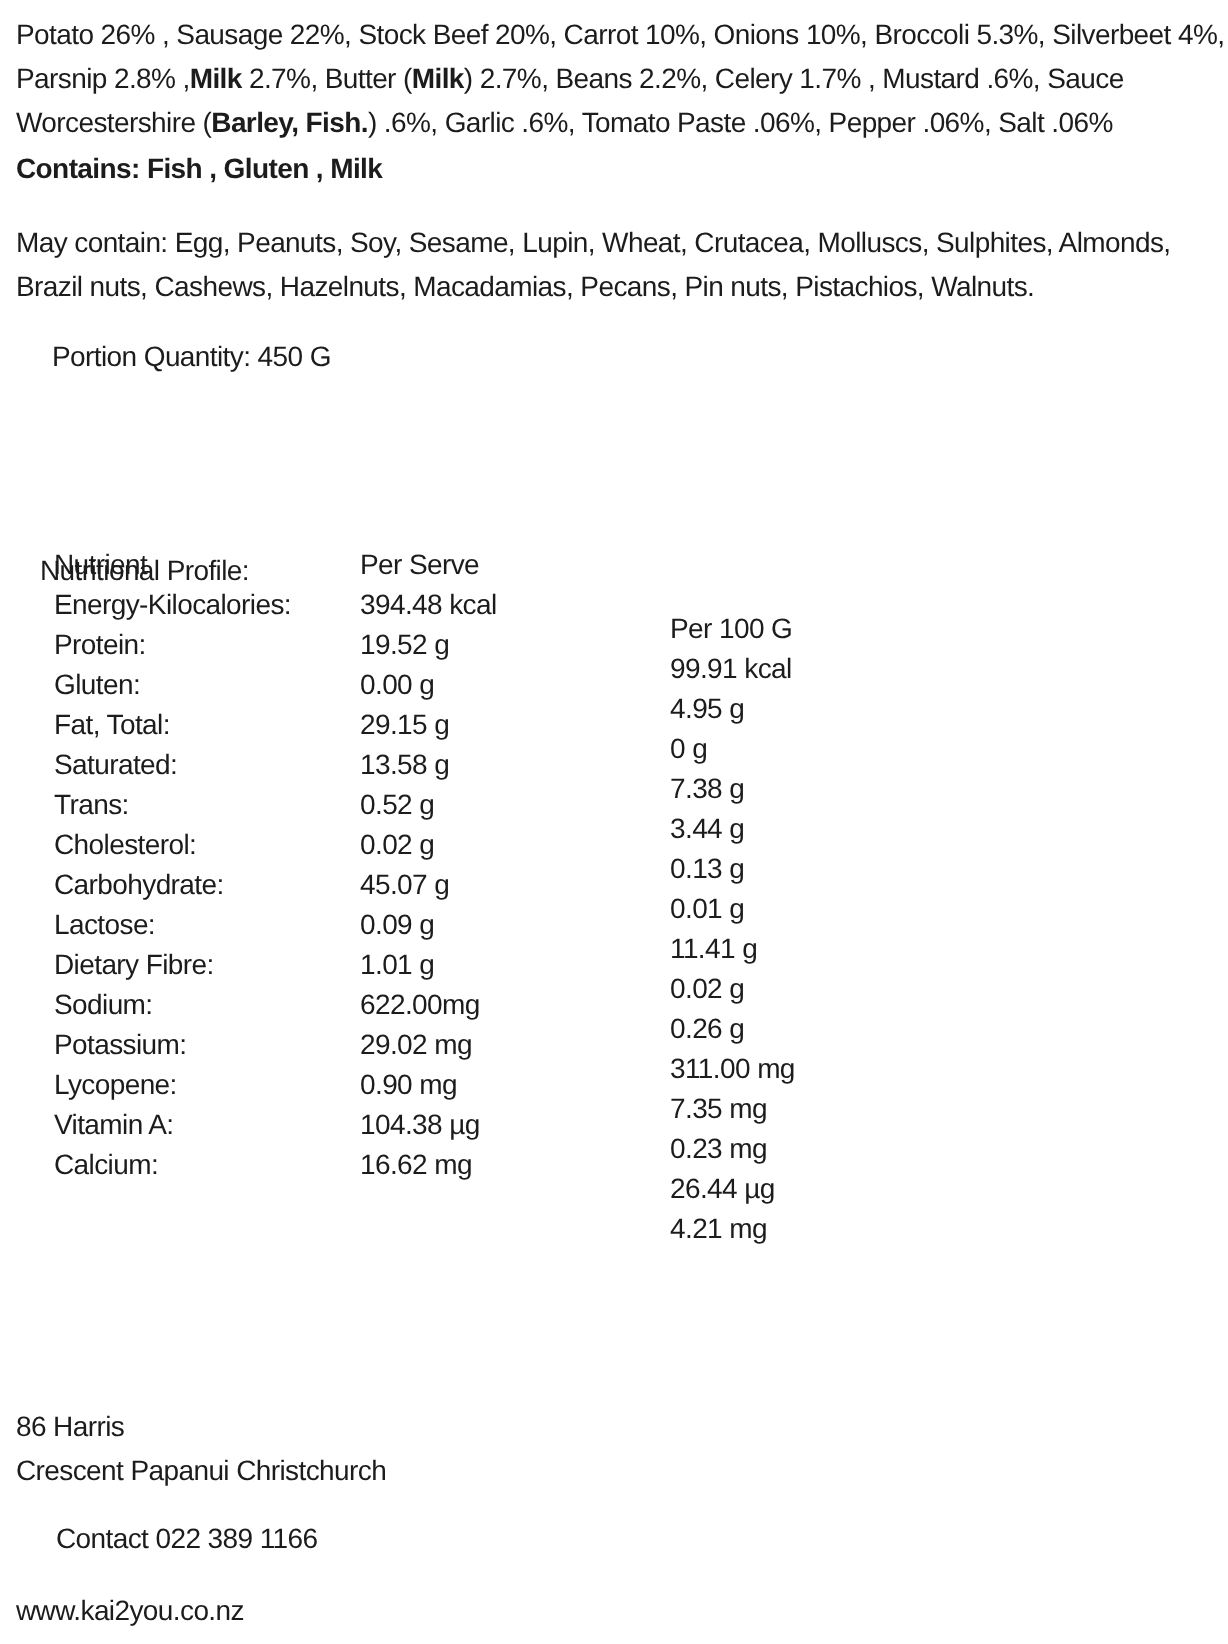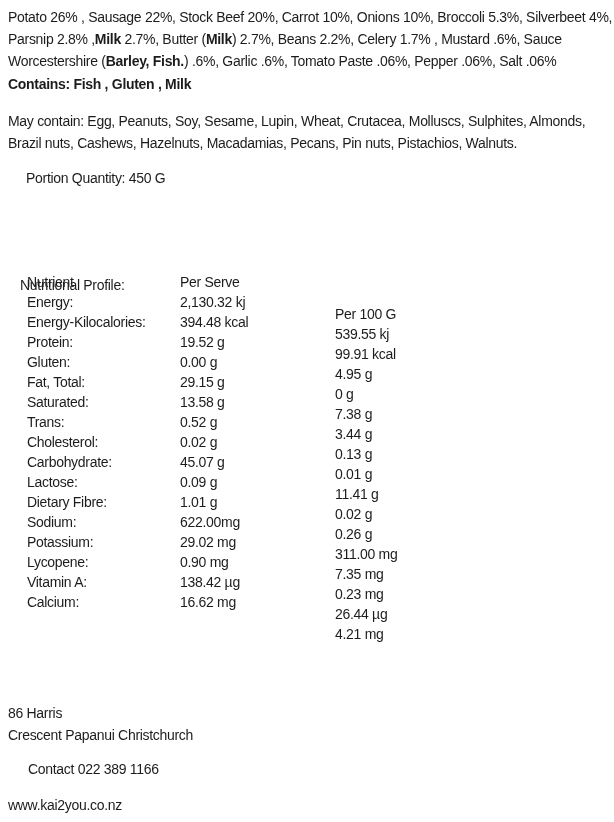--- a/index.html
+++ b/index.html
@@ -56,25 +56,20 @@
 
   <p id="portion">Portion Quantity: 450 G</p>
 
   <p id="nutrition-title">Nutritional Profile:</p>
 
   <div id="nutrition-table">
       <div class="nrow">
         <span class="c1">Nutrient</span>
         <span class="c2">Per Serve</span>
         <span class="c3">Per 100 G</span>
-      </div>
-      <div class="nrow">
-        <span class="c1">Energy:</span>
-        <span class="c2">2,130.32 kj</span>
-        <span class="c3">539.55 kj</span>
       </div>
       <div class="nrow">
         <span class="c1">Energy-Kilocalories:</span>
         <span class="c2">394.48 kcal</span>
         <span class="c3">99.91 kcal</span>
       </div>
       <div class="nrow">
         <span class="c1">Protein:</span>
         <span class="c2">19.52 g</span>
         <span class="c3">4.95 g</span>
@@ -129,21 +124,21 @@
         <span class="c2">29.02 mg</span>
         <span class="c3">7.35 mg</span>
       </div>
       <div class="nrow">
         <span class="c1">Lycopene:</span>
         <span class="c2">0.90 mg</span>
         <span class="c3">0.23 mg</span>
       </div>
       <div class="nrow">
         <span class="c1">Vitamin A:</span>
-        <span class="c2">138.42 µg</span>
+        <span class="c2">104.38 µg</span>
         <span class="c3">26.44 µg</span>
       </div>
       <div class="nrow">
         <span class="c1">Calcium:</span>
         <span class="c2">16.62 mg</span>
         <span class="c3">4.21 mg</span>
       </div>
     </div>
 
   <p id="address">86 Harris

